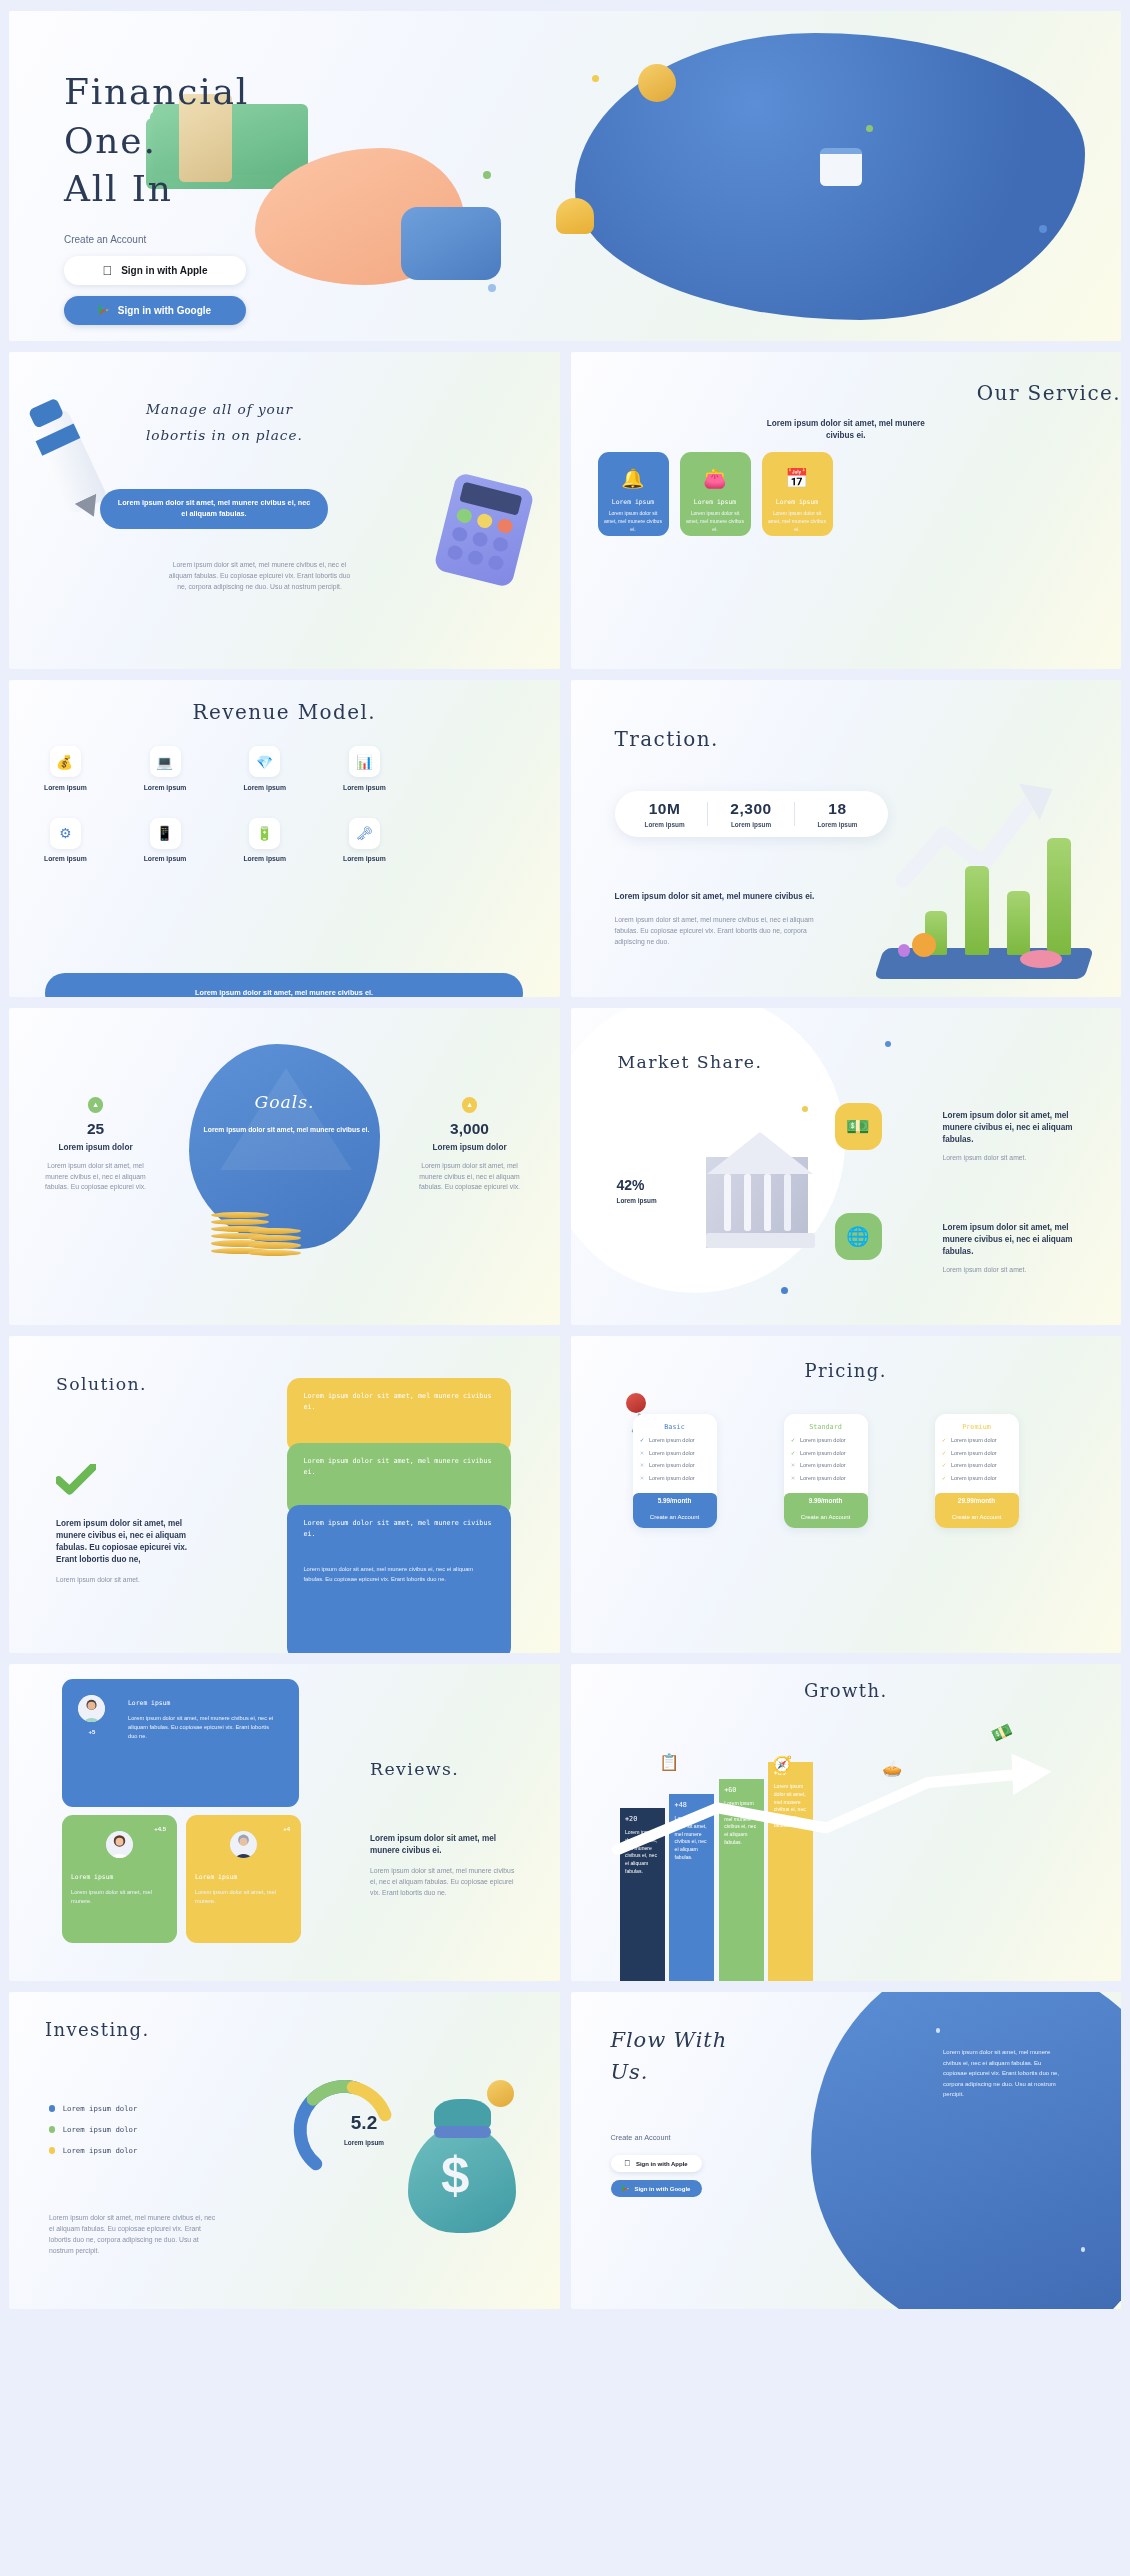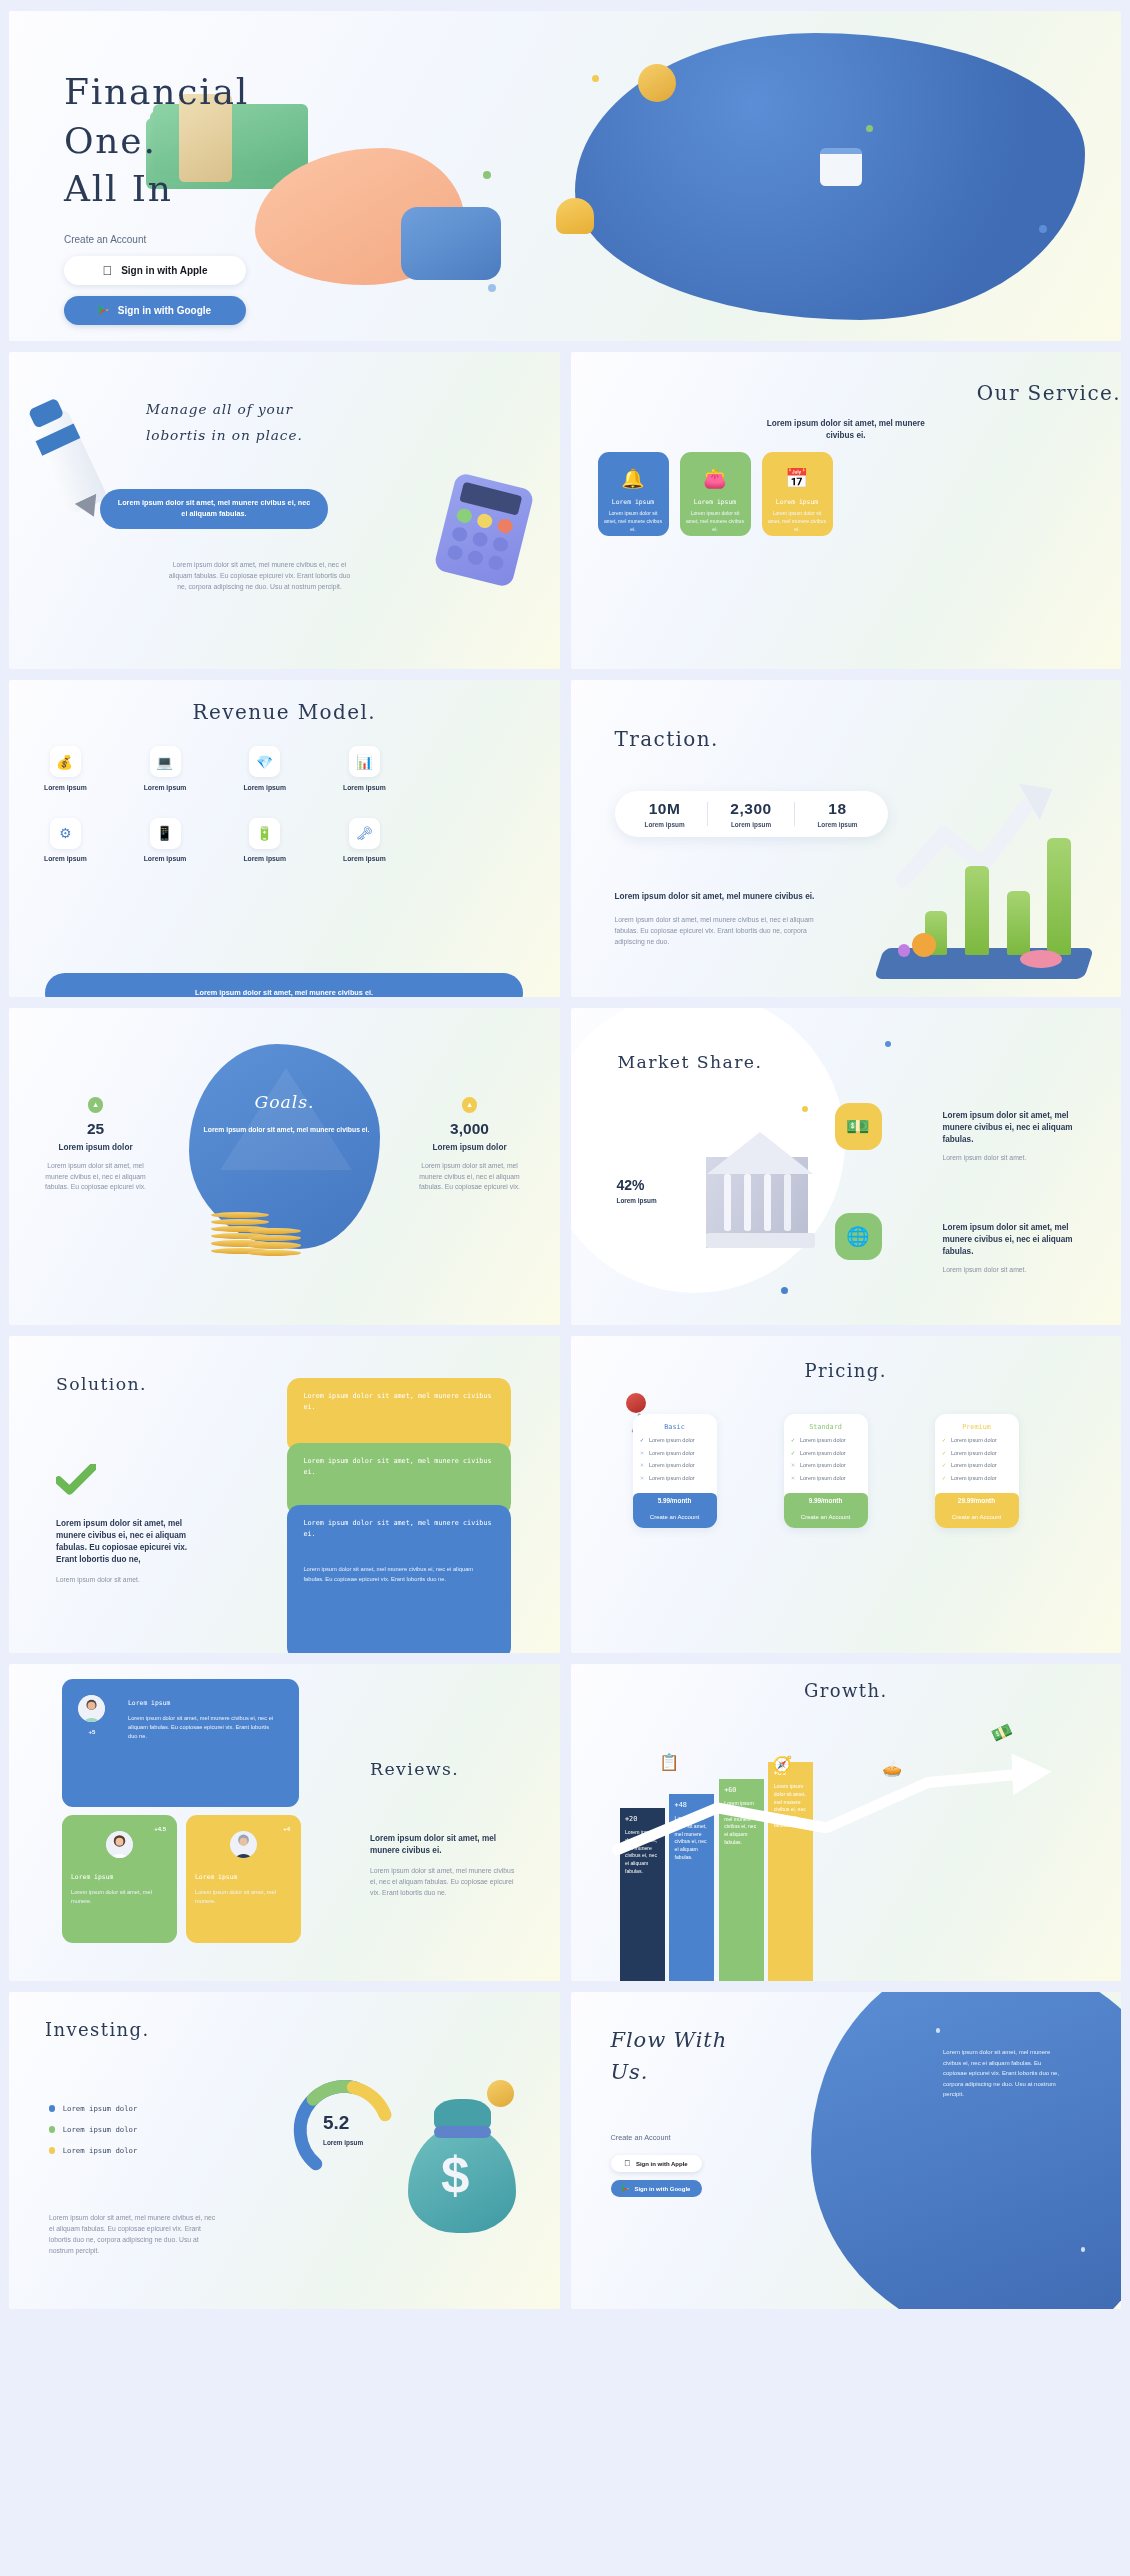--- a/index.html
+++ b/index.html
@@ -562,21 +562,21 @@
         </div>
       </div>
       <div class="mut" style="position:absolute;left:40px;top:221px;width:173px;">Lorem ipsum dolor sit amet, mel munere civibus ei, nec ei aliquam fabulas. Eu copiosae epicurei vix. Erant lobortis duo ne, corpora adipiscing ne duo. Usu at nostrum percipit.</div>
       <div style="position:absolute;left:283px;top:36px;width:100px;height:210px;">
         <svg width="105" height="210" viewBox="0 0 115 230">
           <circle cx="57" cy="112" r="48" fill="none" stroke="#4a82cd" stroke-width="14" stroke-linecap="round" stroke-dasharray="128 174" transform="rotate(130 57 112)"></circle>
           <circle cx="57" cy="112" r="48" fill="none" stroke="#8cc576" stroke-width="14" stroke-linecap="round" stroke-dasharray="52 250" transform="rotate(225 57 112)"></circle>
           <circle cx="57" cy="112" r="48" fill="none" stroke="#f2cb53" stroke-width="14" stroke-linecap="round" stroke-dasharray="48 254" transform="rotate(282 57 112)"></circle>
         </svg>
       </div>
-      <div style="position:absolute;left:314px;top:120px;text-align:left;width:82px;">
+      <div style="position:absolute;left:314px;top:120px;text-align:center;width:82px;">
         <div style="font-size:19px;font-weight:bold;color:#25344f;">5.2</div>
         <div class="bold-sm" style="font-size:6.4px;margin-top:3.6px;">Lorem ipsum</div>
       </div>
       <div style="position:absolute;left:392px;top:98px;width:118px;height:146px;">
         <div style="position:absolute;left:7.3px;top:35px;width:108px;height:108px;border-radius:50% 50% 45% 45%/62% 62% 38% 38%;background:linear-gradient(150deg,#6fbfbf,#3f9aa4);"></div>
         <div style="position:absolute;left:33px;top:9px;width:57px;height:33px;background:#479fa8;border-radius:44% 44% 28% 28%;"></div>
         <div style="position:absolute;left:33px;top:36px;width:57px;height:12px;background:#5e83cb;border-radius:6.4px;"></div>
         <div style="position:absolute;left:40px;top:60px;font-size:51px;color:#f1f4f9;font-weight:bold;line-height:1;">$</div>
       </div>
       <div class="coin3d" style="left:478px;top:88px;width:27px;height:27px;"></div>

